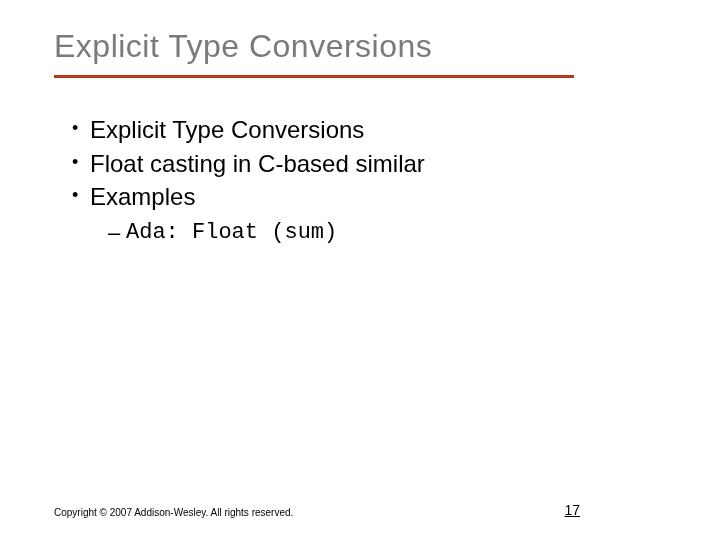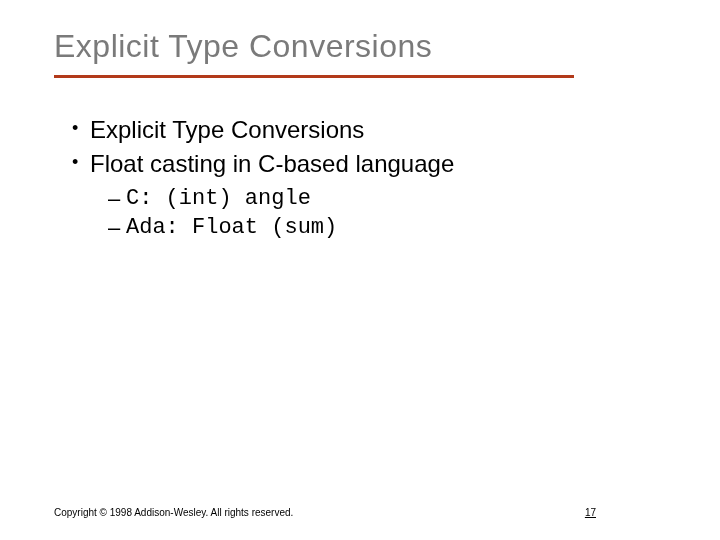--- a/index.html
+++ b/index.html
@@ -82,43 +82,43 @@
   .footer {
     position: absolute;
     left: 54px;
     bottom: 22px;
     font-size: 10px;
     font-family: Arial, sans-serif;
     color: #000;
   }
   .pagenum {
     position: absolute;
-    right: 32px;
+    right: 48px;
     bottom: 22px;
-    font-size: 10px;
+    font-size: 14px;
     font-family: Arial, sans-serif;
     color: #000;
     text-decoration: underline;
   }
 </style>
 </head>
 <body>
 
 <div class="slide">
   <h1 class="title">Explicit Type Conversions</h1>
   <div class="rule"></div>
 
   <div class="content">
     <ul class="b1">
       <li><span>Explicit Type Conversions</span></li>
-      <li><span>Float </span><span class="italic">casting</span><span> in C-based language</span></li>
+      <li><span>Float </span><span class="italic">casting</span><span> in C-based similar</span></li>
+      <li><span>Examples</span></li>
     </ul>
 
     <ul class="b2">
-      <li><span>C: (int) angle</span></li>
       <li><span>Ada: Float (sum)</span></li>
     </ul>
 
   </div>
 
-  <div class="footer">Copyright © 1998 Addison-Wesley. All rights reserved.</div>
+  <div class="footer">Copyright © 2007 Addison-Wesley. All rights reserved.</div>
   <div class="pagenum">17</div>
 </div>
 
 </body></html>

